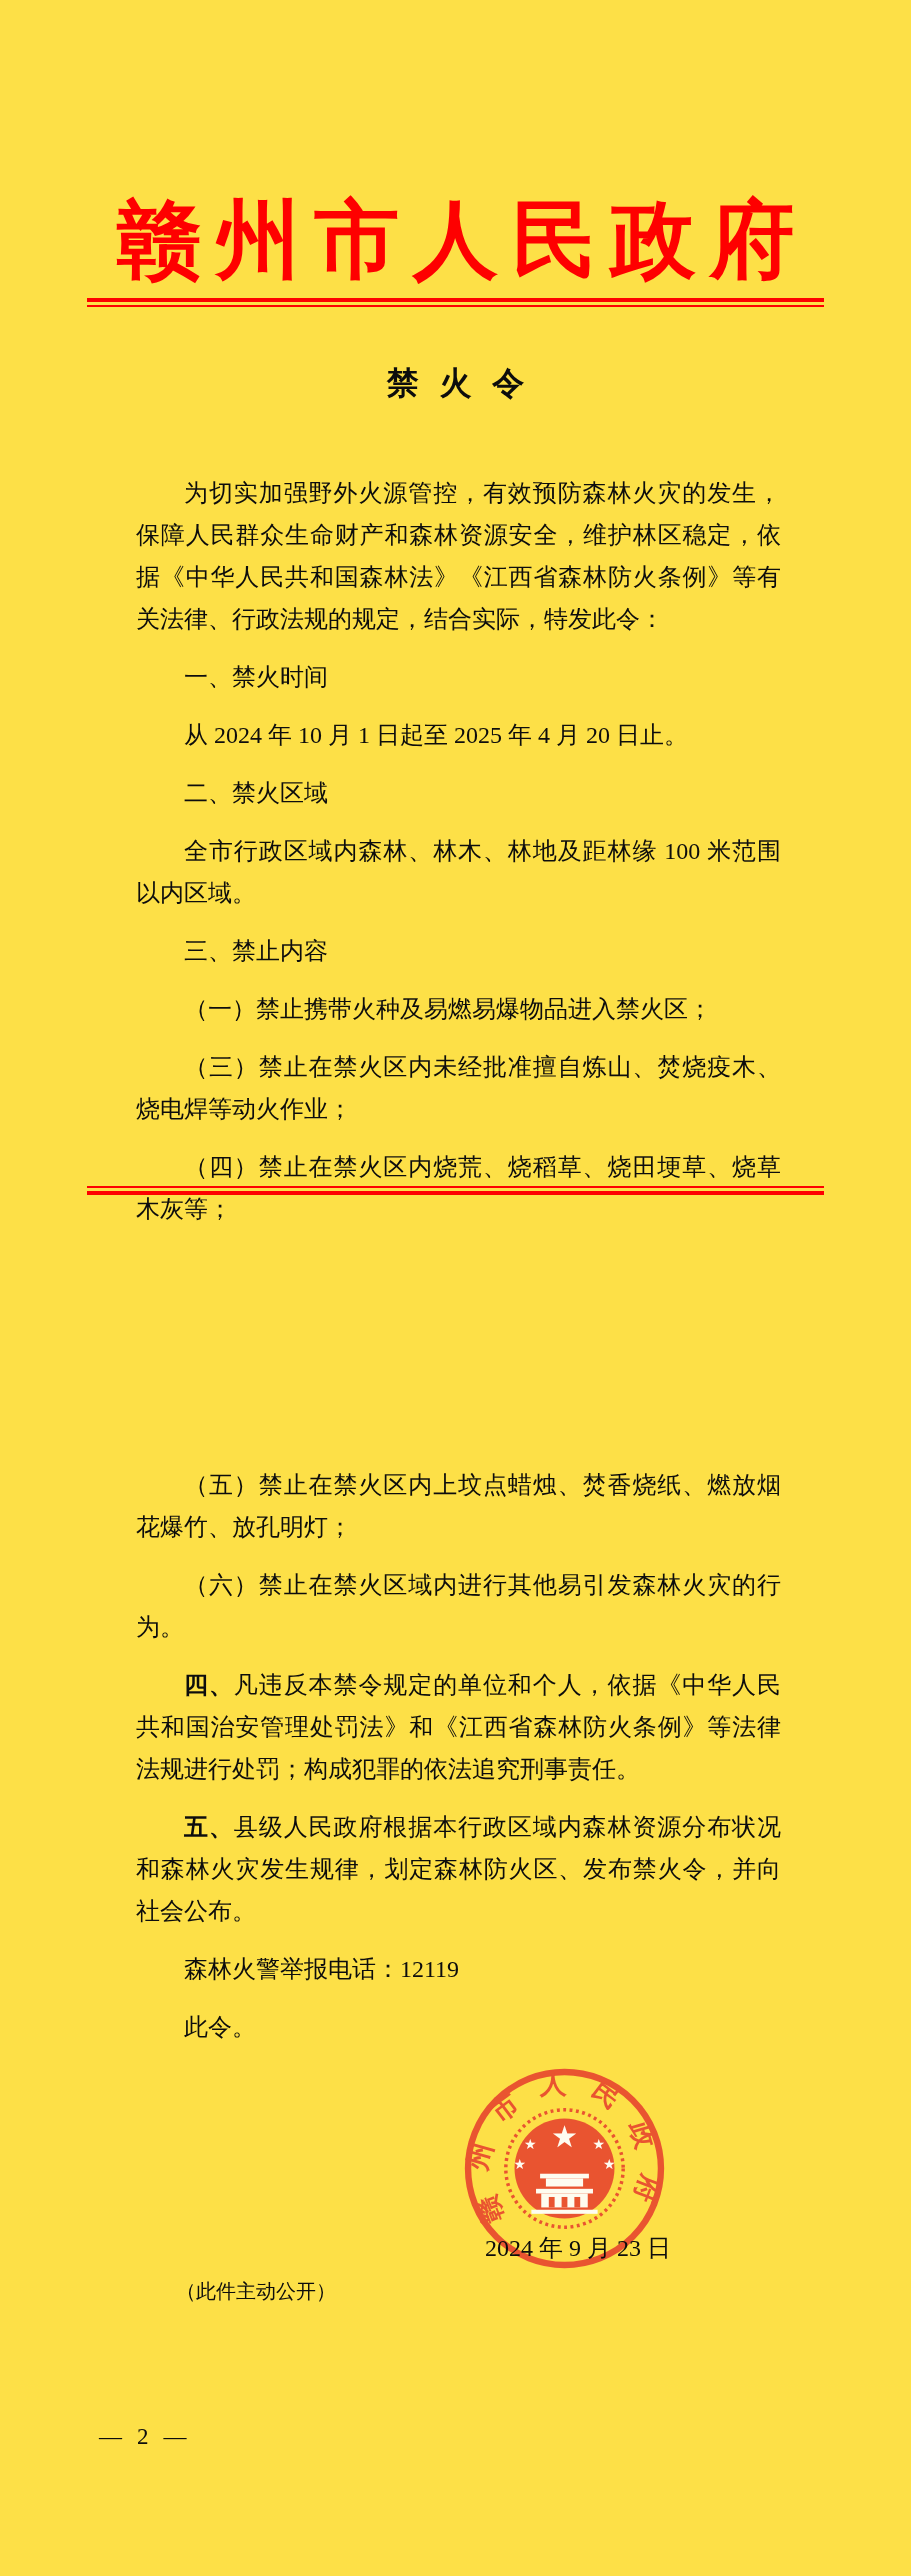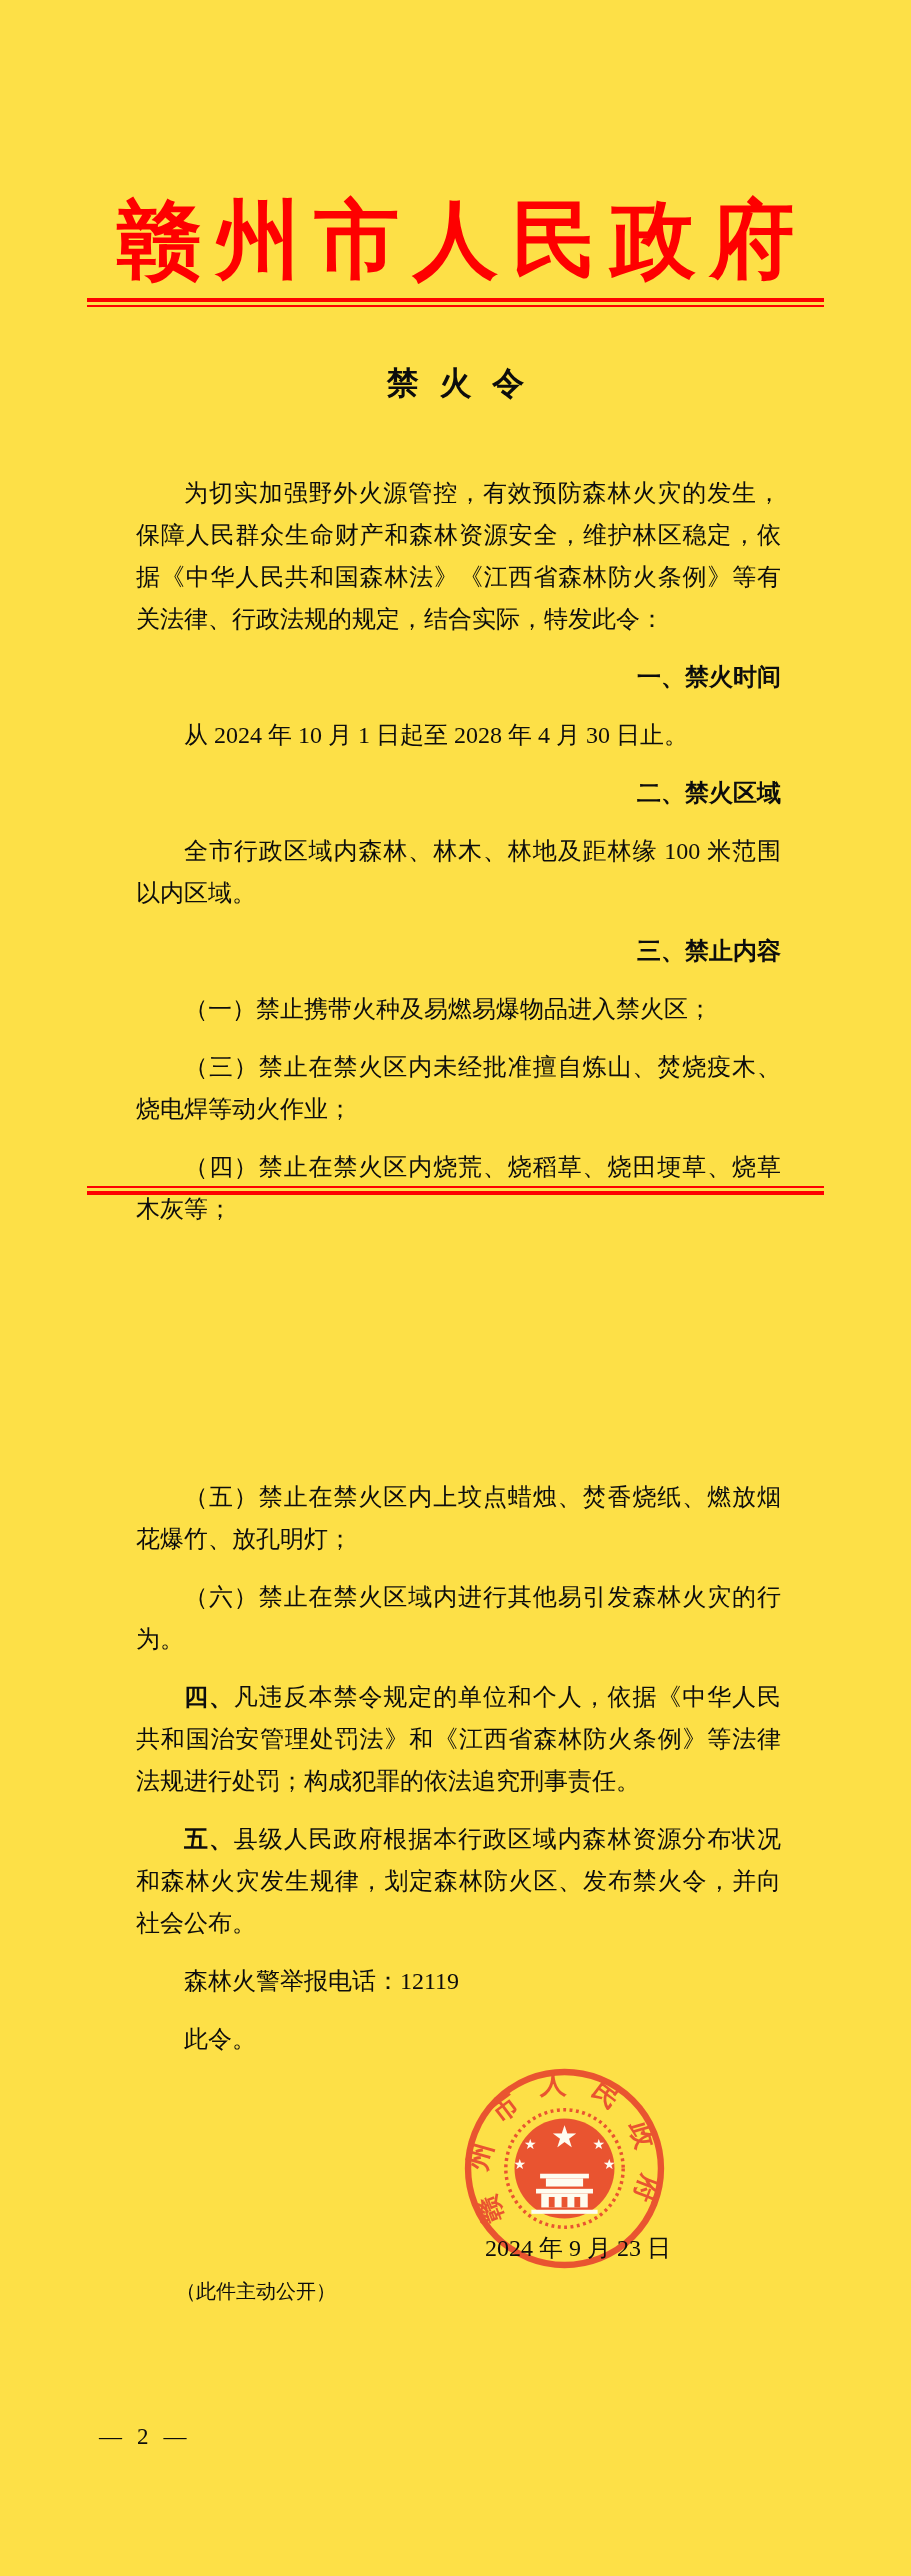--- a/index.html
+++ b/index.html
@@ -50,29 +50,29 @@
 
   
   .text-block{
     position:absolute;left:120px;width:677px;
     font-size:24px;line-height:42px;
     text-align:justify;
   }
   .text-block p{margin:16px;text-indent:48px;}
   .text-block p.heading{
     font-family:"Liberation Sans","DejaVu Sans",sans-serif;
-    font-weight:bold;
-    text-align:right;
+    font-weight:normal;
+    text-align:left;
   }
   .text-block .lead{
     font-family:"Liberation Sans","DejaVu Sans",sans-serif;
     font-weight:bold;
   }
   .block-page1{top:456px;}
-  .block-page2{top:172px;}
+  .block-page2{top:160px;}
 
   
   .seal{
     position:absolute;left:457px;top:773px;
     width:215px;height:215px;
     opacity:.92;
   }
   .seal .ring{fill:none;stroke:var(--seal-red);stroke-width:11;}
   .seal .wreath{fill:none;stroke:var(--seal-red);stroke-width:6;stroke-dasharray:5 6;}
   .seal .disc{fill:var(--seal-red);}
@@ -113,21 +113,21 @@
   <div class="page page-1">
     <div class="agency">赣州市人民政府</div>
     <div class="rule rule-thick-top"></div>
     <div class="rule rule-thin-bottom"></div>
 
     <div class="doc-title">禁火令</div>
 
     <div class="text-block block-page1">
         <p>为切实加强野外火源管控，有效预防森林火灾的发生，保障人民群众生命财产和森林资源安全，维护林区稳定，依据《中华人民共和国森林法》《江西省森林防火条例》等有关法律、行政法规的规定，结合实际，特发此令：</p>
         <p class="heading">一、禁火时间</p>
-        <p>从 2024 年 10 月 1 日起至 2028 年 4 月 30 日止。</p>
+        <p>从 2024 年 10 月 1 日起至 2025 年 4 月 20 日止。</p>
         <p class="heading">二、禁火区域</p>
         <p>全市行政区域内森林、林木、林地及距林缘 100 米范围以内区域。</p>
         <p class="heading">三、禁止内容</p>
         <p>（一）禁止携带火种及易燃易爆物品进入禁火区；</p>
         <p>（三）禁止在禁火区内未经批准擅自炼山、焚烧疫木、烧电焊等动火作业；</p>
         <p>（四）禁止在禁火区内烧荒、烧稻草、烧田埂草、烧草木灰等；</p>
       </div>
 
     <div class="rule rule-thin-top"></div>
     <div class="rule rule-thick-bottom"></div>

